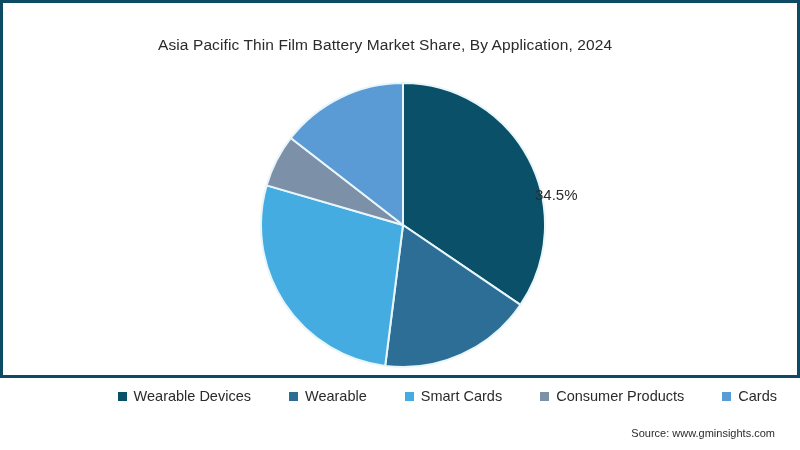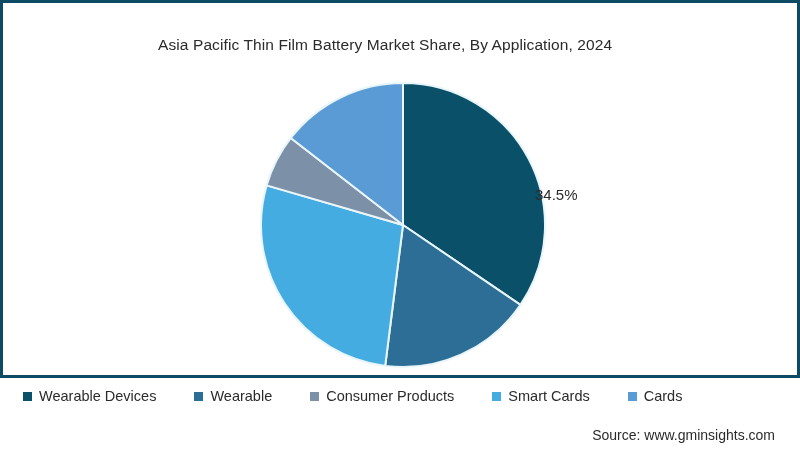--- a/index.html
+++ b/index.html
@@ -51,21 +51,21 @@
     color: #2b2b2b;
     white-space: nowrap;
     margin-top: 44px;
   }
   #legend {
     position: absolute;
     left: 0;
     right: 0;
     top: 385px;
     display: flex;
-    justify-content: flex-start;
+    justify-content: flex-end;
     align-items: center;
     gap: 38px;
     padding: 0 20px;
     box-sizing: border-box;
   }
   .legend-item {
     display: flex;
     align-items: center;
     gap: 7px;
     white-space: nowrap;
@@ -76,21 +76,21 @@
     flex: 0 0 auto;
   }
   .legend-label {
     font-size: 14.5px;
     color: #2b2b2b;
   }
   #source {
     position: absolute;
     right: 22px;
     top: 424px;
-    font-size: 14px;
+    font-size: 11px;
     color: #2b2b2b;
     white-space: nowrap;
     margin-left: 12px;
   }
 </style>
 </head>
 <body>
 
 <div id="frame">
 
@@ -113,26 +113,26 @@
   <div id="legend">
       <div class="legend-item">
         <span class="legend-swatch" style="background: rgb(10, 80, 105);"></span>
         <span class="legend-label">Wearable Devices</span>
       </div>
       <div class="legend-item">
         <span class="legend-swatch" style="background: rgb(44, 110, 150);"></span>
         <span class="legend-label">Wearable</span>
       </div>
       <div class="legend-item">
+        <span class="legend-swatch" style="background: rgb(69, 172, 225);"></span>
+        <span class="legend-label">Smart Cards</span>
+      </div>
+      <div class="legend-item">
         <span class="legend-swatch" style="background: rgb(124, 144, 168);"></span>
         <span class="legend-label">Consumer Products</span>
-      </div>
-      <div class="legend-item">
-        <span class="legend-swatch" style="background: rgb(69, 172, 225);"></span>
-        <span class="legend-label">Smart Cards</span>
       </div>
       <div class="legend-item">
         <span class="legend-swatch" style="background: rgb(91, 155, 213);"></span>
         <span class="legend-label">Cards</span>
       </div>
     </div>
 
   <div id="source">Source: www.gminsights.com</div>
 
 </div>

